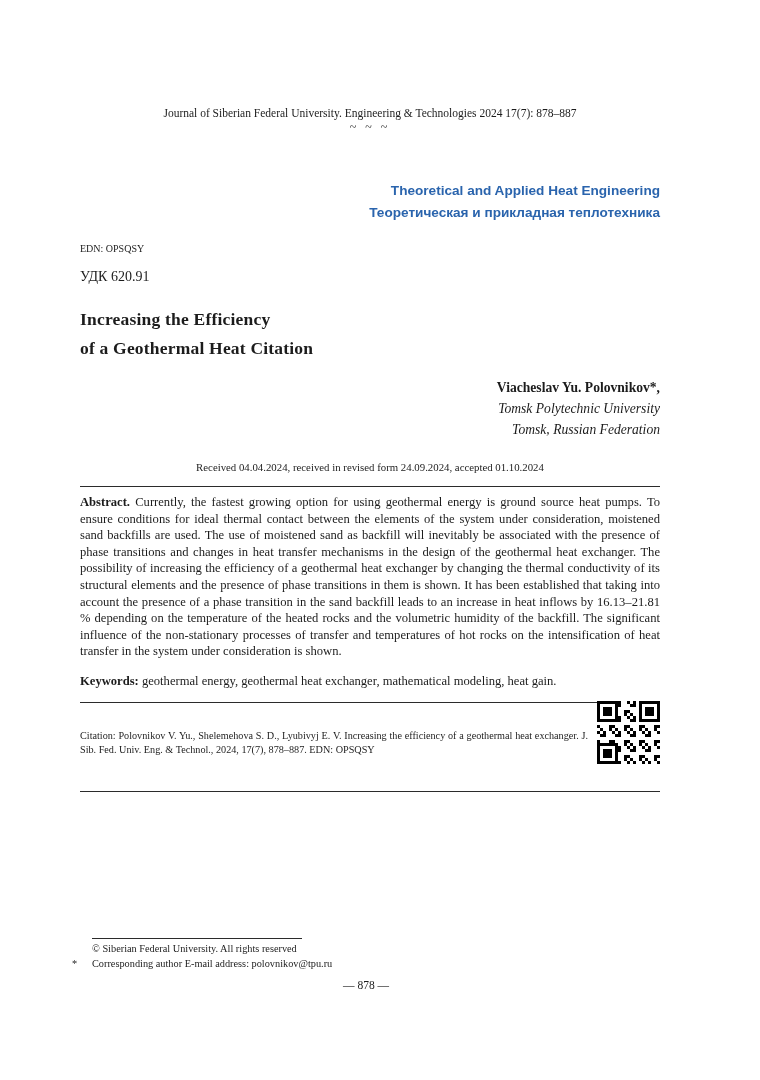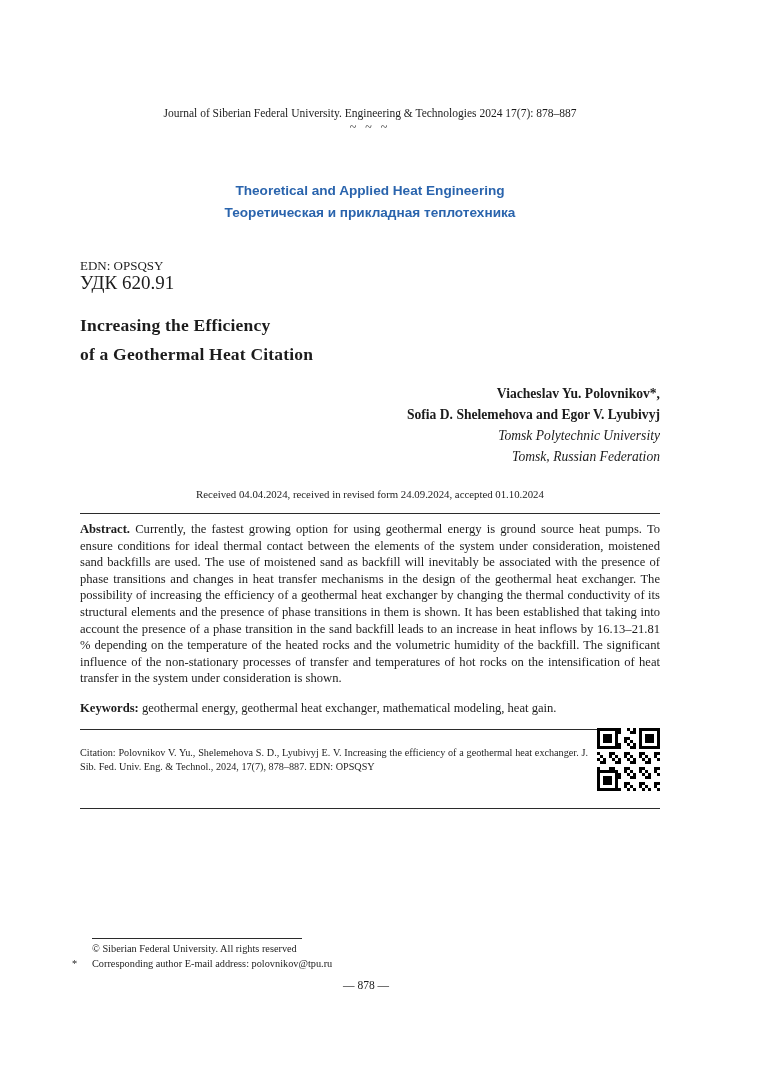--- a/index.html
+++ b/index.html
@@ -4,36 +4,36 @@
 <style>
   :root { --accent:#2a64ad; --ink:#1c1c1c; }
   html,body{margin:0;padding:0;}
   body{
     width:760px;height:1080px;background:#ffffff;position:relative;overflow:hidden;
     font-family:"Liberation Serif", serif;color:var(--ink);
   }
   .content{position:absolute;left:80px;right:100px;top:0;}
   .journal-line{margin-top:106px;text-align:center;font-size:11.5px;line-height:14px;}
   .tilde{text-align:center;font-size:12px;line-height:14px;letter-spacing:3px;}
-  .section-block{margin-top:46px;text-align:center;font-family:"Liberation Sans", sans-serif;
+  .section-block{margin-top:46px;text-align:right;font-family:"Liberation Sans", sans-serif;
     font-weight:bold;font-size:13.6px;line-height:22px;color:var(--accent);}
-  .edn{margin-top:33px;font-size:13px;line-height:17px;}
-  .udk{font-size:19px;line-height:17px;}
+  .edn{margin-top:16px;font-size:10px;line-height:17px;}
+  .udk{margin-top:11px;font-size:14px;line-height:17px;}
   .title{margin-top:20px;font-size:17.5px;font-weight:bold;line-height:29px;letter-spacing:0.2px;}
   .authors{margin-top:14px;text-align:right;font-size:13.6px;line-height:21px;}
   .authors .bold{font-weight:bold;}
   .authors .italic{font-style:italic;}
   .received{margin-top:20px;text-align:center;font-size:10.8px;line-height:14px;
     padding-bottom:12px;border-bottom:1px solid #2b2b2b;}
   .para{font-size:12.6px;line-height:16.6px;text-align:justify;}
   .abstract{margin-top:7px;}
   .keywords{margin-top:13px;}
   .ack{margin-top:8px;}
   .citation-block{margin-top:0;position:relative;border-top:1px solid #2b2b2b;
-    border-bottom:1px solid #2b2b2b;padding:6px 0 24px;}
+    border-bottom:1px solid #2b2b2b;padding:16px 0 24px;}
   .citation-text{font-size:10.2px;line-height:13.5px;width:508px;text-align:justify;}
   .qr{position:absolute;right:0;top:-2px;width:63px;height:63px;background:#ffffff;}
   .qr svg{display:block;}
   footer{position:absolute;left:72px;right:100px;top:938px;font-size:10.3px;line-height:14.5px;}
   .fn-rule{width:210px;margin-left:20px;border-top:1px solid #2b2b2b;margin-bottom:3px;}
   .fn-indent{margin-left:20px;}
   .fn-star-line{position:relative;margin-left:20px;}
   .fn-star{position:absolute;left:-20px;top:0;}
   .page-number{margin-top:7px;text-align:center;font-size:11.5px;}
 </style>
@@ -50,21 +50,20 @@
     <div>Теоретическая и прикладная теплотехника</div>
   </div>
 
   <div class="edn">EDN: OPSQSY</div>
   <div class="udk">УДК 620.91</div>
 
   <h1 class="title"><span>Increasing the Efficiency</span><br><span>of a Geothermal Heat Citation</span></h1>
 
   <div class="authors">
     <div class="bold">Viacheslav Yu. Polovnikov*,</div>
-    <div class="bold">Sofia D. Shelemehova and Egor V. Lyubivyj</div>
     <div class="italic">Tomsk Polytechnic University</div>
     <div class="italic">Tomsk, Russian Federation</div>
   </div>
 
   <div class="received">Received 04.04.2024, received in revised form 24.09.2024, accepted 01.10.2024</div>
 
   <p class="para abstract"><b>Abstract.</b> <span>Currently, the fastest growing option for using geothermal energy is ground source heat pumps. To ensure conditions for ideal thermal contact between the elements of the system under consideration, moistened sand backfills are used. The use of moistened sand as backfill will inevitably be associated with the presence of phase transitions and changes in heat transfer mechanisms in the design of the geothermal heat exchanger. The possibility of increasing the efficiency of a geothermal heat exchanger by changing the thermal conductivity of its structural elements and the presence of phase transitions in them is shown. It has been established that taking into account the presence of a phase transition in the sand backfill leads to an increase in heat inflows by 16.13–21.81 % depending on the temperature of the heated rocks and the volumetric humidity of the backfill. The significant influence of the non-stationary processes of transfer and temperatures of hot rocks on the intensification of heat transfer in the system under consideration is shown.</span></p>
 
   <p class="para keywords"><b>Keywords:</b> <span>geothermal energy, geothermal heat exchanger, mathematical modeling, heat gain.</span></p>
 

